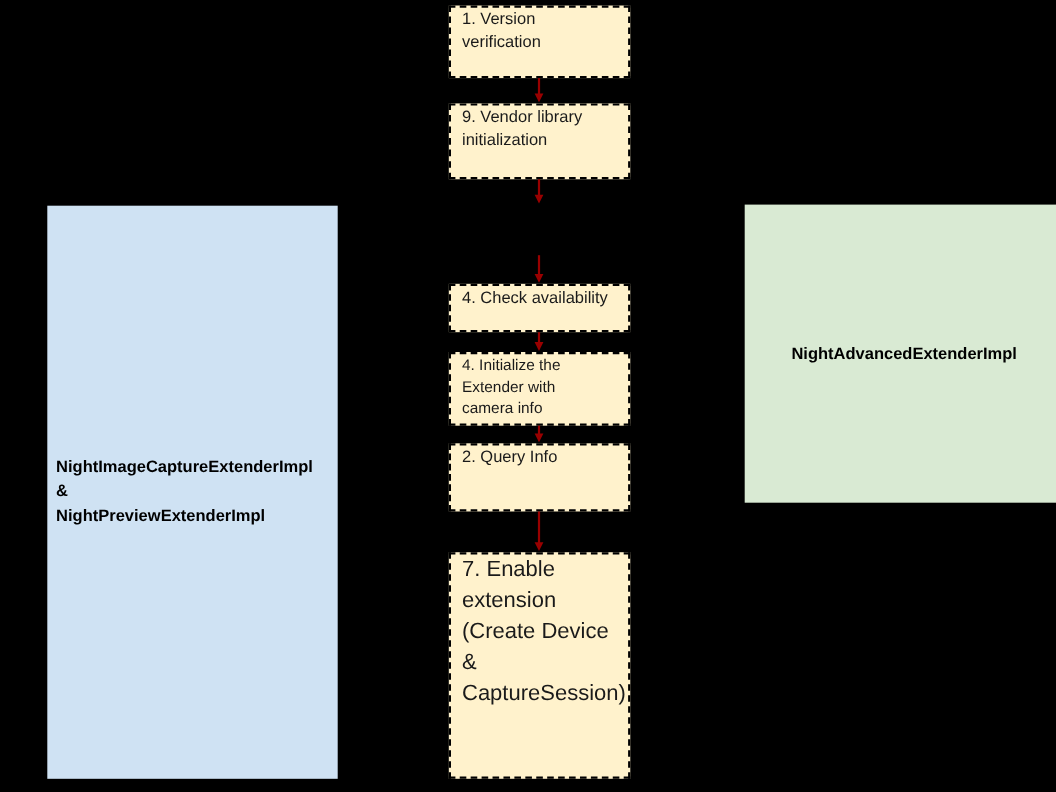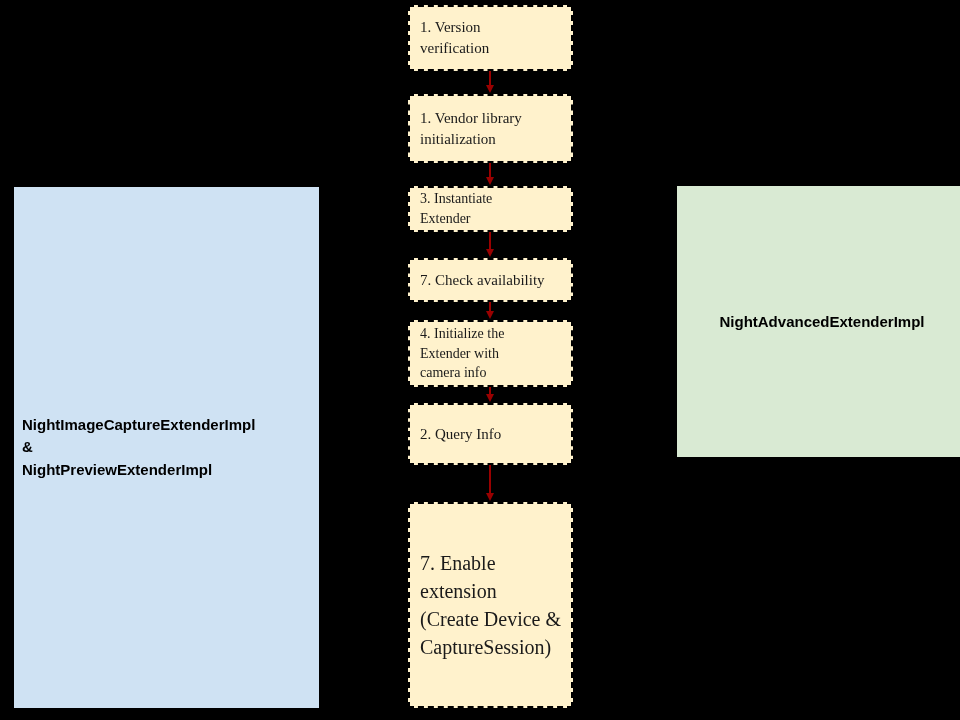--- a/index.html
+++ b/index.html
@@ -25,26 +25,24 @@
   }
 
   
   .step {
     position: absolute;
     left: 408px;
     width: 165px;
     background: var(--step-fill);
     border: 2px dashed var(--step-border);
     display: flex;
-    align-items: center;
     padding: 0 8px 0 10px;
     color: var(--step-text);
     font-size: 15px;
     line-height: 1.4;
-    font-family: Liberation Serif, serif;
   }
   .step-label { white-space: pre-line; }
   .step-1 { top: 5px;   height: 66px; }
   .step-2 { top: 94px;  height: 69px; }
   .step-3 { top: 186px; height: 46px; font-size: 14px; }
   .step-4 { top: 258px; height: 44px; }
   .step-5 { top: 320px; height: 67px; font-size: 14px; }
   .step-6 { top: 403px; height: 62px; }
   .step-7 { top: 502px; height: 206px; font-size: 20px; }
 
@@ -73,22 +71,22 @@
   .arrow-1 { top: 71px;  height: 22px; }
   .arrow-2 { top: 163px; height: 22px; }
   .arrow-3 { top: 232px; height: 25px; }
   .arrow-4 { top: 302px; height: 17px; }
   .arrow-5 { top: 387px; height: 15px; }
   .arrow-6 { top: 465px; height: 36px; }
 
   
   .box-left {
     position: absolute;
-    left: 14px; top: 187px;
-    width: 305px; height: 521px;
+    left: 43px; top: 187px;
+    width: 264px; height: 521px;
     background: var(--left-fill);
     display: flex;
     align-items: center;
     padding: 16px 8px;
     color: var(--side-text);
     font-size: 15px;
     font-weight: bold;
     line-height: 1.5;
   }
   .box-left .side-label { white-space: pre-line; }
@@ -122,33 +120,29 @@
 NightPreviewExtenderImpl</span>
   </div>
 
   <div class="step step-1">
     <span class="step-label">1. Version
 verification</span>
   </div>
   <div class="arrow arrow-1"></div>
 
   <div class="step step-2">
-    <span class="step-label">1. Vendor library
+    <span class="step-label">9. Vendor library
 initialization</span>
   </div>
   <div class="arrow arrow-2"></div>
 
-  <div class="step step-3">
-    <span class="step-label">3. Instantiate
-Extender</span>
-  </div>
   <div class="arrow arrow-3"></div>
 
   <div class="step step-4">
-    <span class="step-label">7. Check availability</span>
+    <span class="step-label">4. Check availability</span>
   </div>
   <div class="arrow arrow-4"></div>
 
   <div class="step step-5">
     <span class="step-label">4. Initialize the
 Extender with
 camera info</span>
   </div>
   <div class="arrow arrow-5"></div>
 

